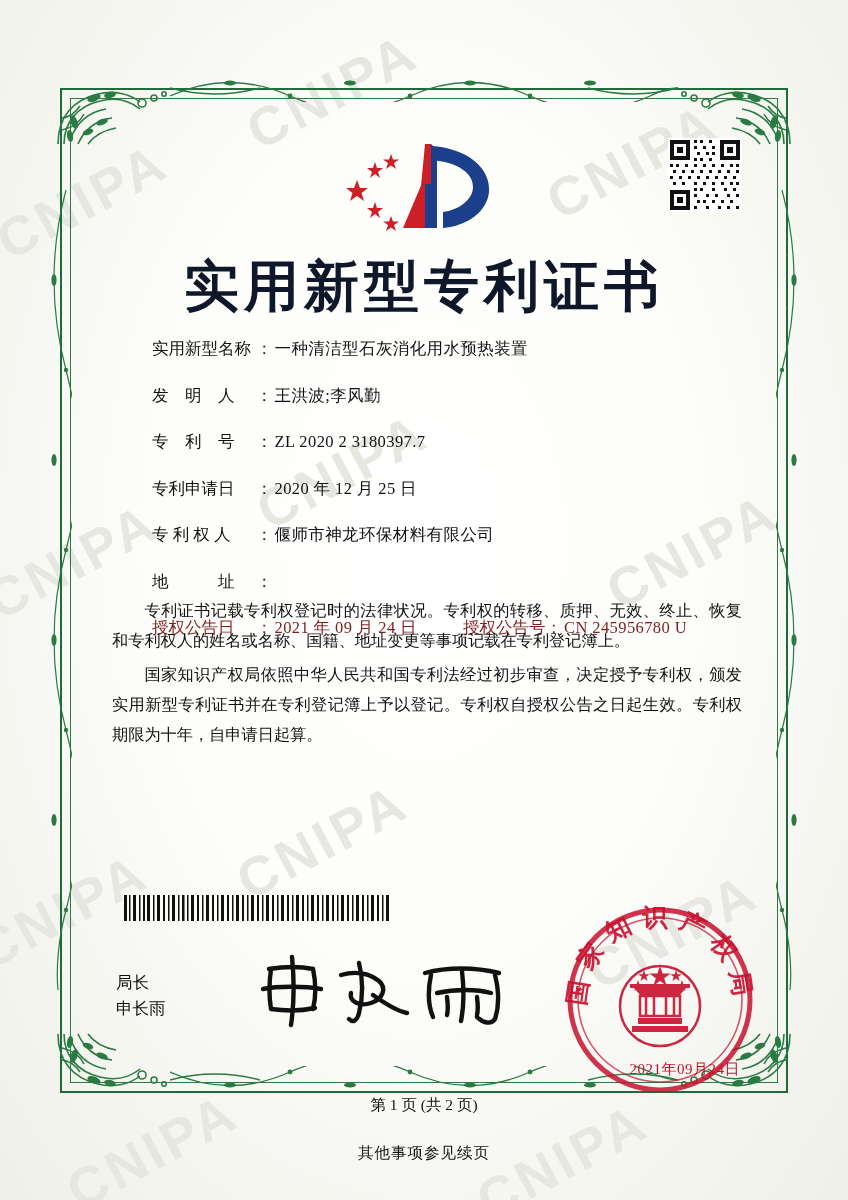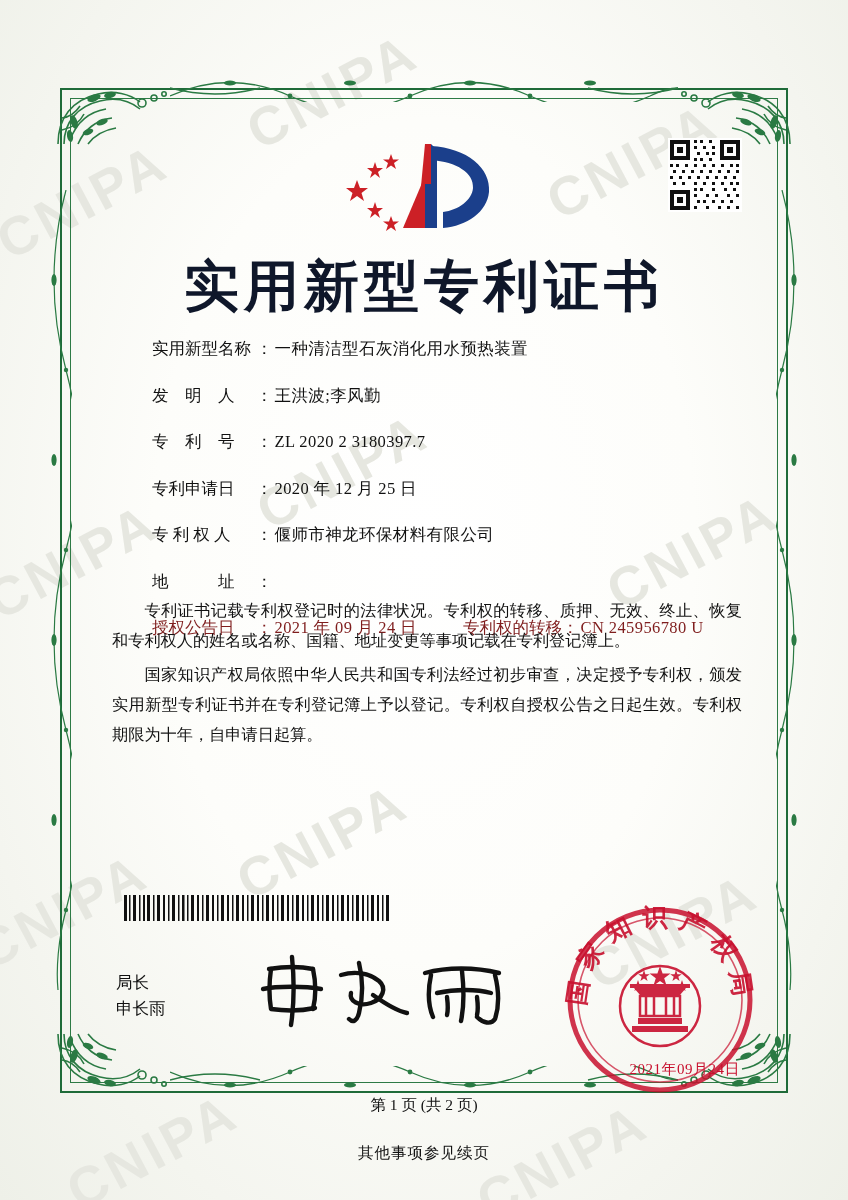--- a/index.html
+++ b/index.html
@@ -561,21 +561,21 @@
       <div class="field">
         <span class="f-label">地　　　址</span>
         <span class="f-colon">：</span>
       </div>
 
       <div class="field-row2">
         <span class="f-label2">授权公告日</span>
         <span class="f-colon">：</span>
         <span class="f-value">2021 年 09 月 24 日</span>
         <span class="gap"></span>
-        <span>专利权的转移</span>
+        <span>授权公告号</span>
         <span class="f-colon">：</span>
         <span class="f-value">CN 245956780 U</span>
       </div>
     </div>
 
     <div class="paras">
       <p>专利证书记载专利权登记时的法律状况。专利权的转移、质押、无效、终止、恢复和专利权人的姓名或名称、国籍、地址变更等事项记载在专利登记簿上。</p>
       <p>国家知识产权局依照中华人民共和国专利法经过初步审查，决定授予专利权，颁发实用新型专利证书并在专利登记簿上予以登记。专利权自授权公告之日起生效。专利权期限为十年，自申请日起算。</p>
     </div>
 

